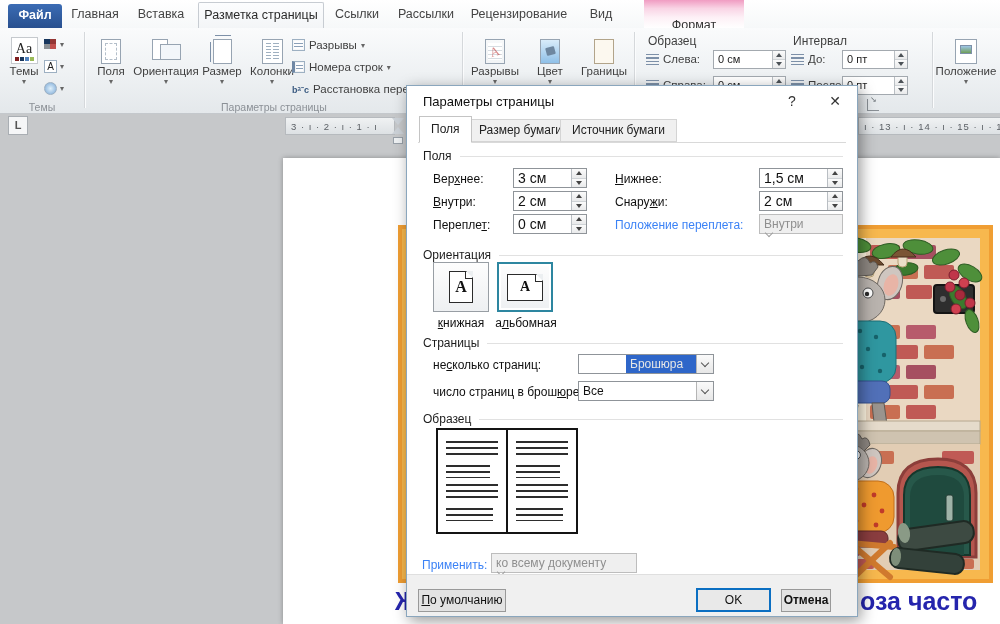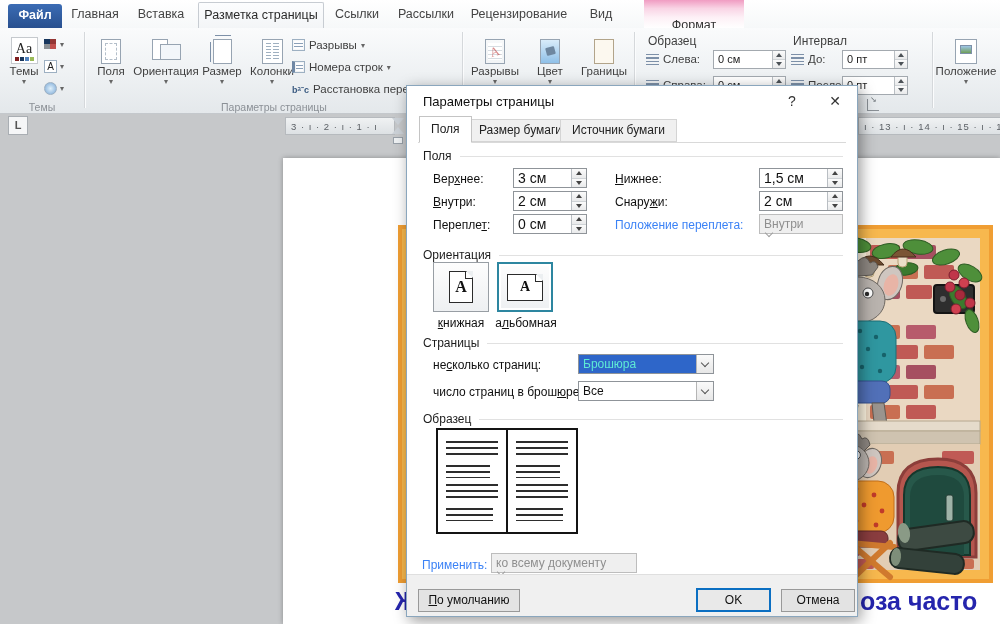--- a/index.html
+++ b/index.html
@@ -116,21 +116,21 @@
                         border-left:3px solid transparent; border-right:3px solid transparent; }
   .spin2 .ud b.up::after { border-bottom:4px solid #444; }
   .spin2 .ud b.dn::after { border-top:4px solid #444; }
   .combo { position:absolute; height:20px; border:1px solid #8f9499; background:#fff; display:flex; }
   .combo .val { flex:1; font-size:12px; line-height:18px; padding:0 4px; overflow:hidden; }
   .combo .ar { width:17px; border-left:1px solid #b5b5b5; background:linear-gradient(#fafafa,#e7e7e7);
                position:relative; }
   .combo .ar::after { content:""; position:absolute; left:50%; top:42%; width:5px; height:5px;
                       border-right:1.6px solid #555; border-bottom:1.6px solid #555;
                       transform:translate(-50%,-50%) rotate(45deg); }
-  .combo.sel .val { background:#2e66c9; color:#5eead4; }
+  .combo.sel .val { background:#2e66c9; color:#e5e5e5;margin-left:47px; }
   .combo.dis { border-color:#bdbdbd;flex-direction:column; }
   .combo.dis .val { background:#efefef; color:#8f8f8f; }
   .combo.dis .ar { background:#efefef; }
   .combo.dis .ar::after { border-color:#a0a0a0; }
   .tile { position:absolute; width:56px; height:50px; border:1px solid #989ea4;
           background:linear-gradient(#fdfdfd,#eef0f2); display:flex; align-items:center;
           justify-content:center; }
   .tile.sel { border:2px solid #2d86a0; box-shadow:inset 0 0 0 2px #fff; }
   .tpage { background:#fff; border:1.5px solid #2b2b2b; display:flex; align-items:center;
            justify-content:center; font-family:"Liberation Serif",serif; font-weight:bold; color:#111;
@@ -614,19 +614,19 @@
         <div class="ln" style="height:14px;width:90%;"></div>
       </div>
     </div>
     <div class="dl dis" style="left:15px;top:472px;">Применить:</div>
     <div class="combo dis" style="left:84px;top:467px;width:146px;">
       <span class="val">ко всему документу</span>
       <span class="ar"></span>
     </div>
 
     <div class="dlg-footer">
-      <div class="wbtn" style="left:11px;top:14px;width:102px;"><u>П</u>о умолчанию</div>
+      <div class="wbtn" style="left:11px;top:14px;width:88px;"><u>П</u>о умолчанию</div>
       <div class="wbtn primary" style="left:289px;top:13px;width:75px;">OK</div>
-      <div class="wbtn" style="left:374px;top:14px;width:74px;">Отмена</div>
+      <div class="wbtn" style="left:374px;top:14px;width:50px;font-weight:bold;">Отмена</div>
     </div>
   </div>
 
 </div>
 
 </body></html>

